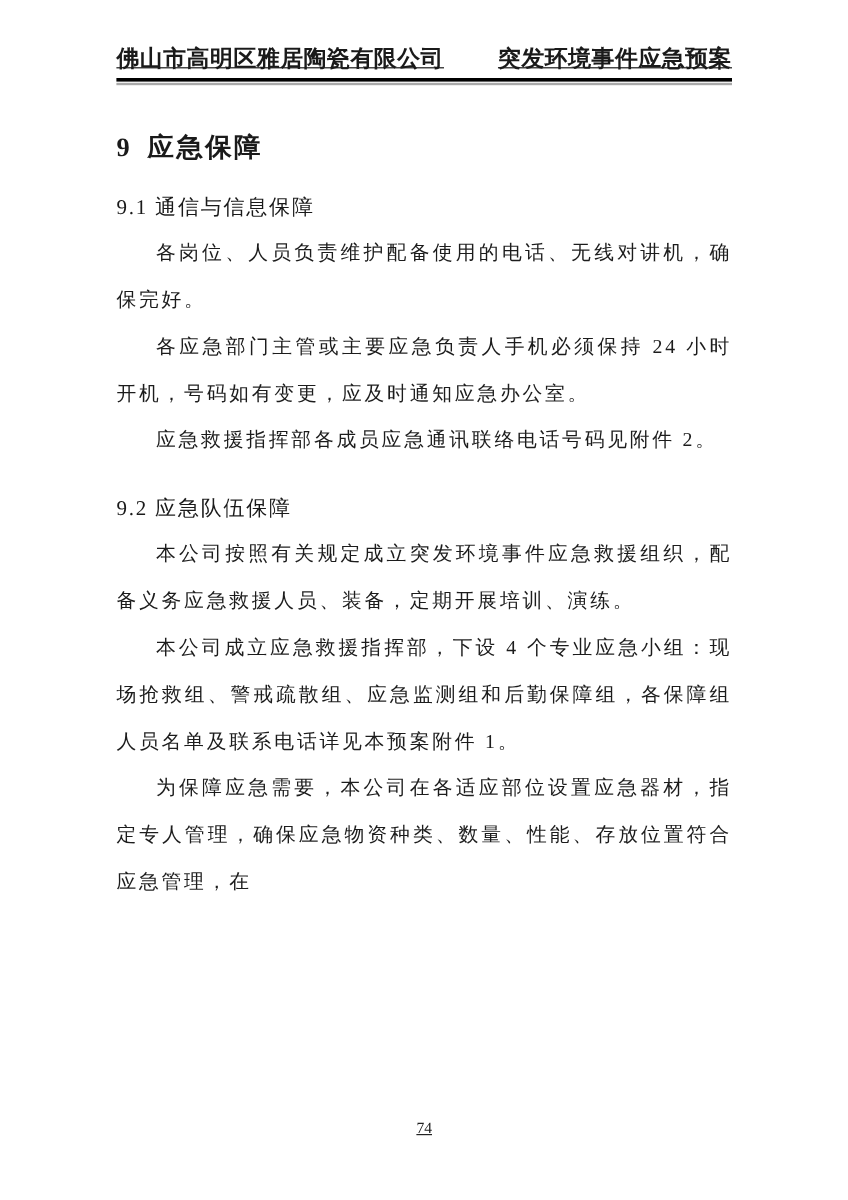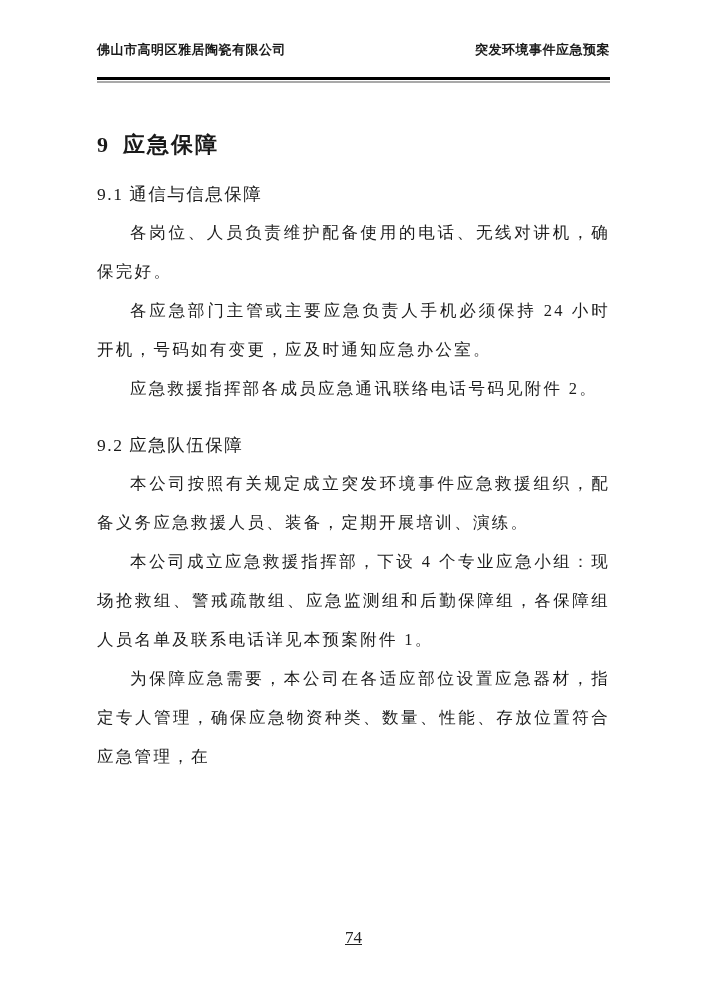--- a/index.html
+++ b/index.html
@@ -13,30 +13,31 @@
     width: 707px;
     height: 1000px;
     background: #ffffff;
     padding: 42px 97px 0 97px;
     overflow: hidden;
   }
   .header {
     display: flex;
     justify-content: space-between;
     align-items: flex-end;
-    font-size: 13px;
+    font-size: 19px;
     font-weight: bold;
     letter-spacing: 0.5px;
     line-height: 15px;
-    padding-bottom: 20px;
+    padding-bottom: 8px;
+    text-decoration: underline;
   }
   .rule-black { height: 3px; background: #000000; }
   .rule-gray  { height: 2px; background: #a9a9a9; margin-top: 1px; }
   h1.chapter-title {
-    margin-top: 50px;
+    margin-top: 40px;
     font-size: 22px;
     font-weight: bold;
     letter-spacing: 2px;
     line-height: 24px;
   }
   h1.chapter-title .title-text { margin-left: 13px; }
   h2.section-heading {
     margin-top: 26px;
     margin-bottom: 8px;
     font-size: 17.5px;
@@ -51,21 +52,21 @@
     text-align: justify;
     text-indent: 2em;
     color: #1c1c1c;
   }
   .footer {
     position: absolute;
     left: 0;
     bottom: 52px;
     width: 100%;
     text-align: center;
-    font-size: 17px;
+    font-size: 13px;
     color: #222222;
     text-decoration: underline;
   }
 </style>
 </head>
 <body>
 
 <div class="page">
 
   <div class="header">

